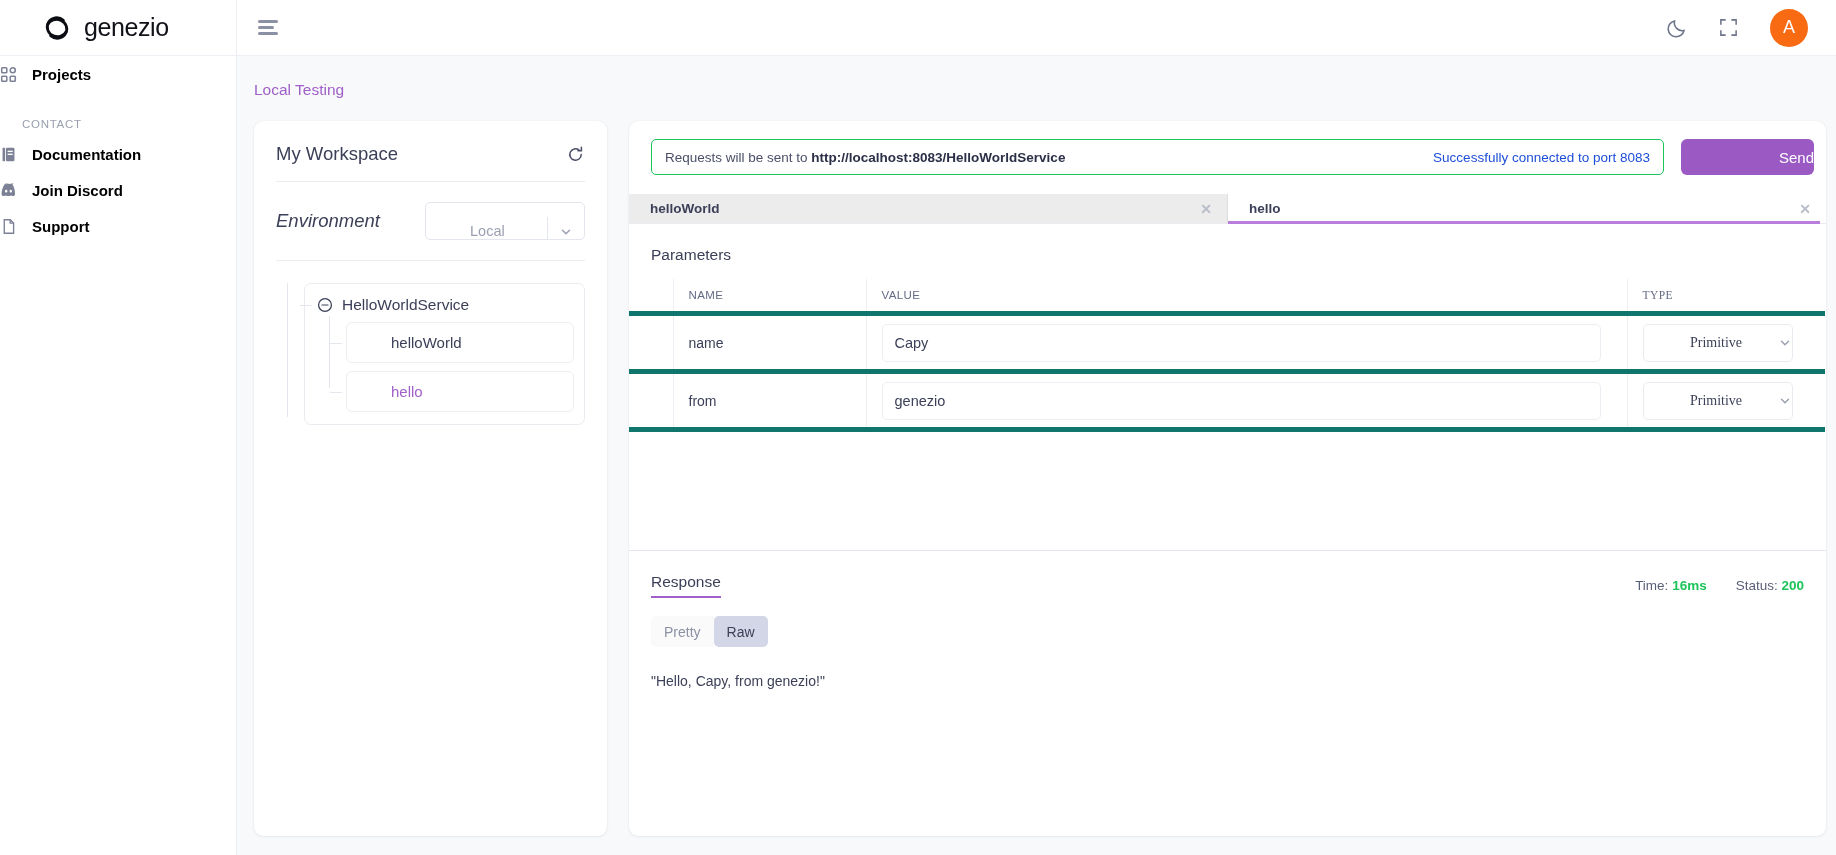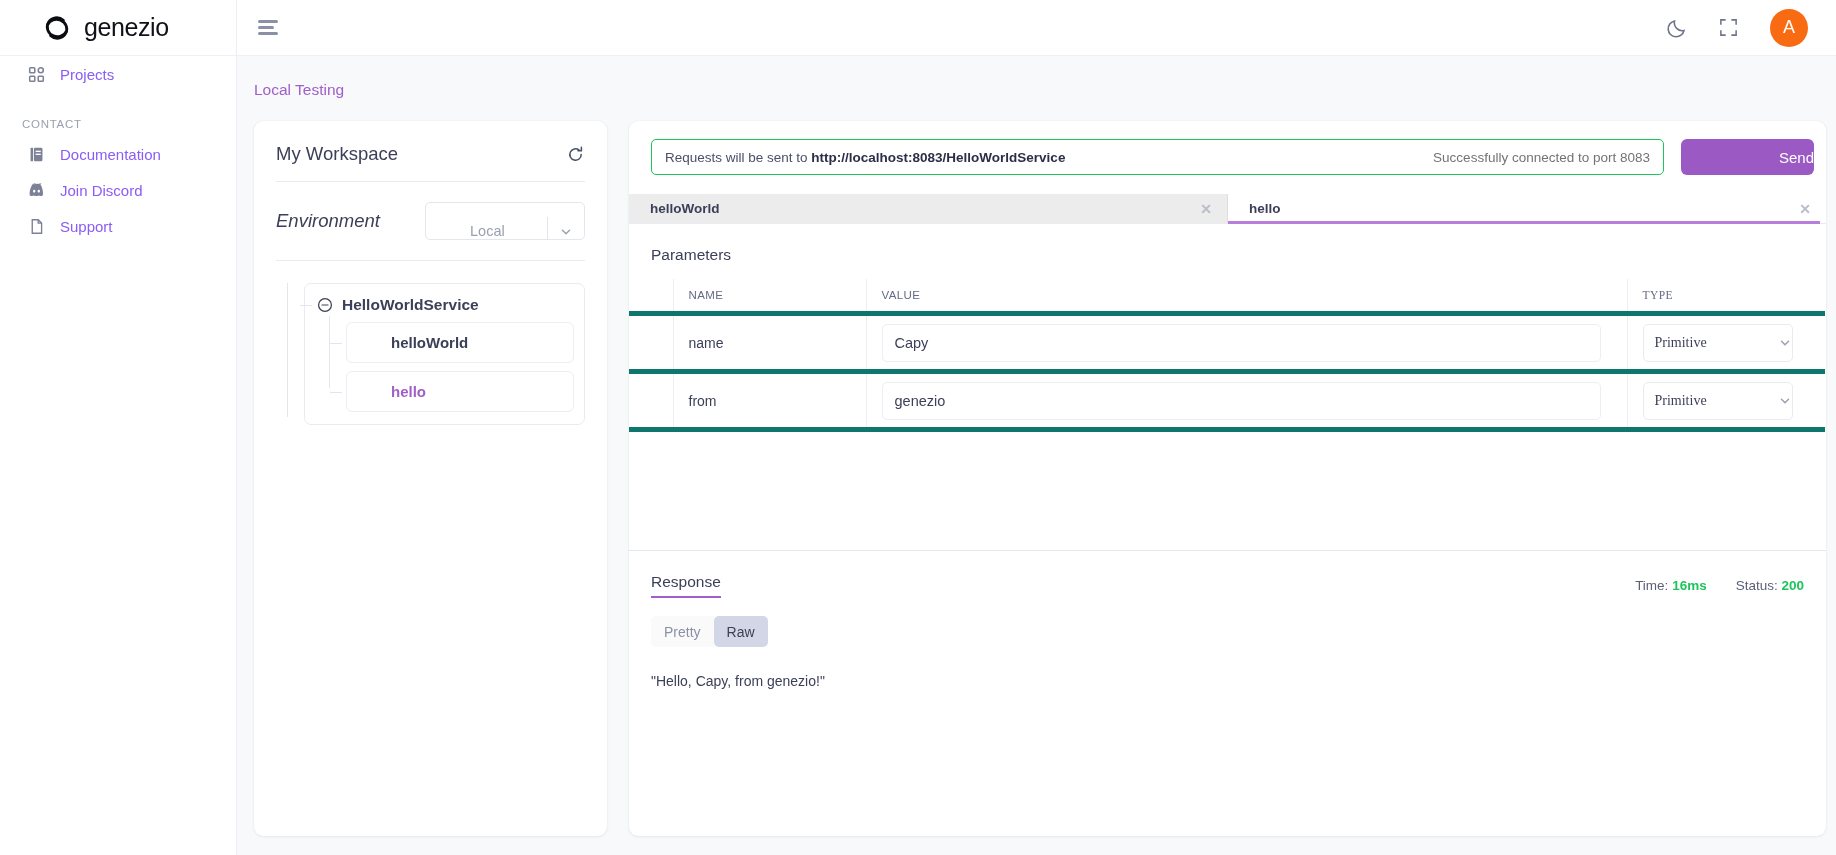--- a/index.html
+++ b/index.html
@@ -27,22 +27,22 @@
   .brand-logo { width: 34px; height: 34px; flex: 0 0 34px; }
   .brand-name {
     font-size: 25px; letter-spacing: -0.4px; color: #111218; font-weight: 400;
   }
   .nav-section-title {
     font-size: 11.5px; letter-spacing: 0.7px; color: #9aa0ae;
     padding: 26px 0 6px 22px; font-weight: 400;
   }
   .nav-item {
     display: flex; align-items: center; gap: 15px;
-    height: 36px; padding-left: 28px; cursor: pointer;
-    color: #8b5cf6; font-size: 15px;
+    height: 36px; cursor: pointer;
+    color: #000000; font-size: 15px; font-weight: bold;
   }
   .nav-item .nav-ico { width: 17px; height: 17px; display:block; flex:0 0 17px; }
 
   
   .main { flex: 1 1 auto; display: flex; flex-direction: column; min-width: 0; }
   .topbar {
     height: 56px; background: #ffffff;
     border-bottom: 1px solid #eef0f5;
     display: flex; align-items: center; justify-content: space-between;
     padding: 0 28px 0 18px;
@@ -91,21 +91,21 @@
   .ws-env-label { font-size: 18.5px; color: #3b3f57; font-style: italic; }
   .select {
     width: 160px; height: 38px; border: 1px solid #e4e6ee; border-radius: 5px;
     display: flex; align-items: flex-end; background:#fff; cursor: pointer; padding-left: 32px;
   }
   .select .sel-val { flex: 1 1 auto; padding-left: 12px; font-size: 14.5px; color: #9aa0b0; }
   .select .sel-div { width: 1px; height: 22px; background: #e4e6ee; }
   .select .sel-arrow { width: 36px; display:flex; align-items:center; justify-content:center; color:#9aa0b0;}
   .chev { width: 14px; height: 14px; display:block; }
 
-  .tree { padding: 22px 0 16px 11px; font-weight: bold; }
+  .tree { padding: 22px 0 16px 11px; }
   .tree-root { position: relative; padding-left: 17px; }
   .tree-root:before {
     content:""; position:absolute; left:0; top:0; bottom:8px; width:1px; background:#e4e6ee;
   }
   .tree-box {
     border: 1px solid #e9ebf1; border-radius: 7px; padding: 12px 10px 12px 12px;
   }
   .svc-row { display: flex; align-items: center; gap: 9px; position: relative; }
   .svc-row:before {
     content:""; position:absolute; left:-17px; top:50%; width:12px; height:1px; background:#e4e6ee;
@@ -131,21 +131,21 @@
   
   .req-card { flex: 1 1 auto; min-height: 715px; position: relative; }
   .url-row { display: flex; align-items: center; gap: 17px; padding: 18px 12px 0 22px; }
   .url-bar {
     flex: 1 1 auto; height: 36px; border: 1px solid #1dc45a; border-radius: 5px;
     display: flex; align-items: center; justify-content: space-between;
     padding: 0 13px; background: #fff;
   }
   .url-text { font-size: 13.5px; color: #4b4f68; }
   .url-text b { color: #2b2f47; font-weight: 700; }
-  .url-status { font-size: 13.5px; color: #737373; text-align: right; }
+  .url-status { font-size: 13.5px; color: #1d4ed8; text-align: right; }
   .send-btn {
     width: 133px; height: 36px; border-radius: 6px; border: none;
     background: #9b59c3; color: #ffffff; font-size: 15px; cursor: pointer;
     font-family: "Liberation Sans", sans-serif;
     text-align: right;
   }
 
   .tabs { display: flex; margin-top: 19px; border-bottom: 1px solid #e9ebf1; }
   .tab {
     flex: 1 1 0; height: 29px; display: flex; align-items: center;
@@ -178,21 +178,21 @@
   .cell-name { font-size: 14px; color: #3b3f57; }
   .val-input {
     width: calc(100% - 26px); height: 38px; border: 1px solid #eceef3; border-radius: 5px;
     padding: 0 12px; font-size: 14.5px; color: #3b3f57; outline: none;
     font-family: "Liberation Sans", sans-serif; background:#fff;
   }
   .type-select {
     width: 150px; height: 38px; border: 1px solid #e9ebf1; border-radius: 5px;
     display: flex; align-items: center; background:#fff; cursor: pointer;
   }
-  .type-select .sel-val { flex:1 1 auto; padding-left: 11px; font-size: 14px; color: #3b3f57; }
+  .type-select .sel-val { flex:1 1 auto; padding-left: 11px; font-size: 14px; color: #3b3f57; text-align: center; }
 
   .resp-sep { border-top: 1px solid #e4e6ee; margin-top: 118px; }
   .resp-head {
     display:flex; align-items:center; justify-content: space-between;
     padding: 22px 22px 0 22px;
   }
   .resp-title {
     font-size: 15.5px; color: #3b3f57; font-weight: 400;
     border-bottom: 2px solid #a05fc9; padding-bottom: 5px; cursor: pointer;
   }

